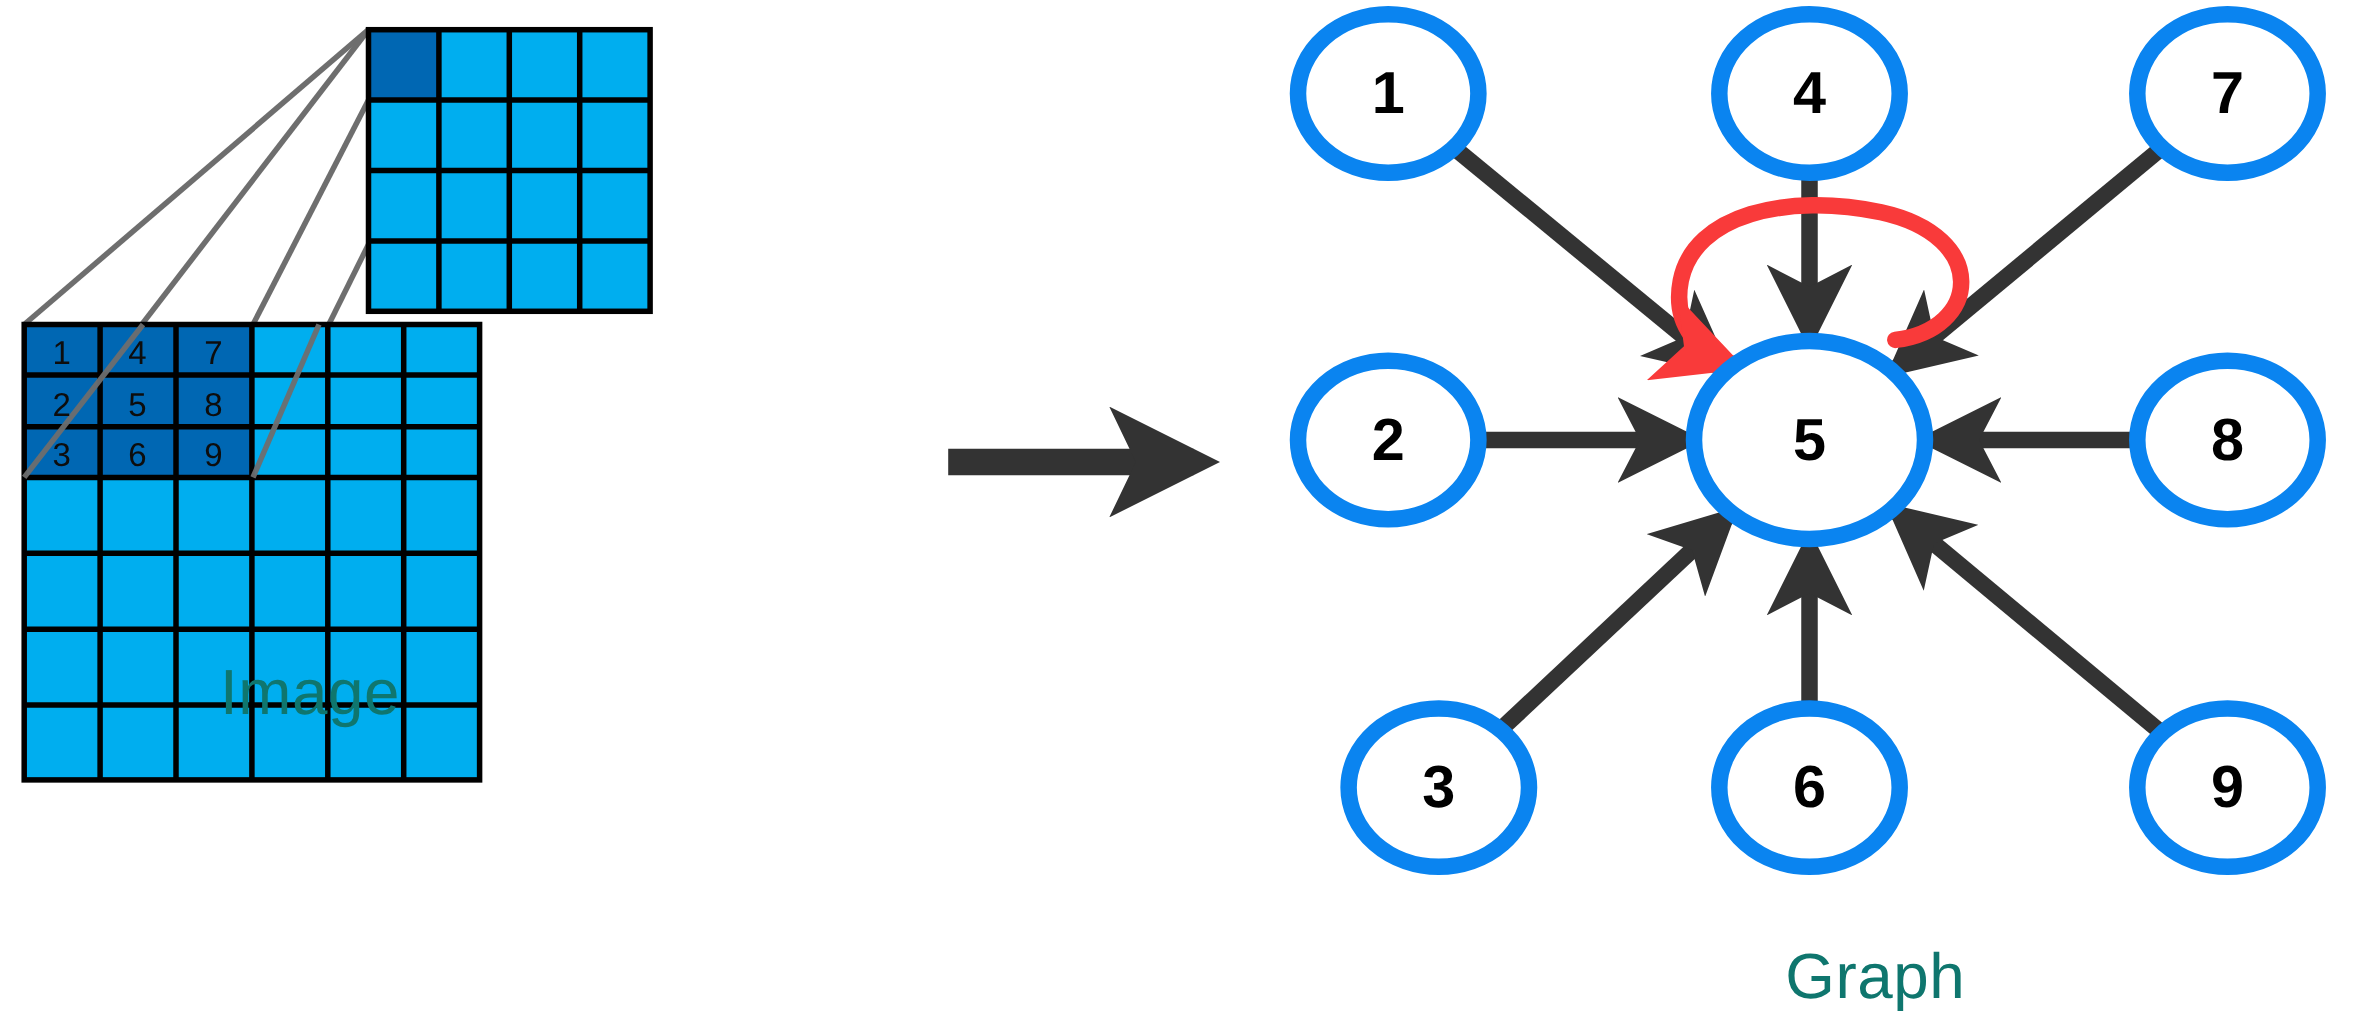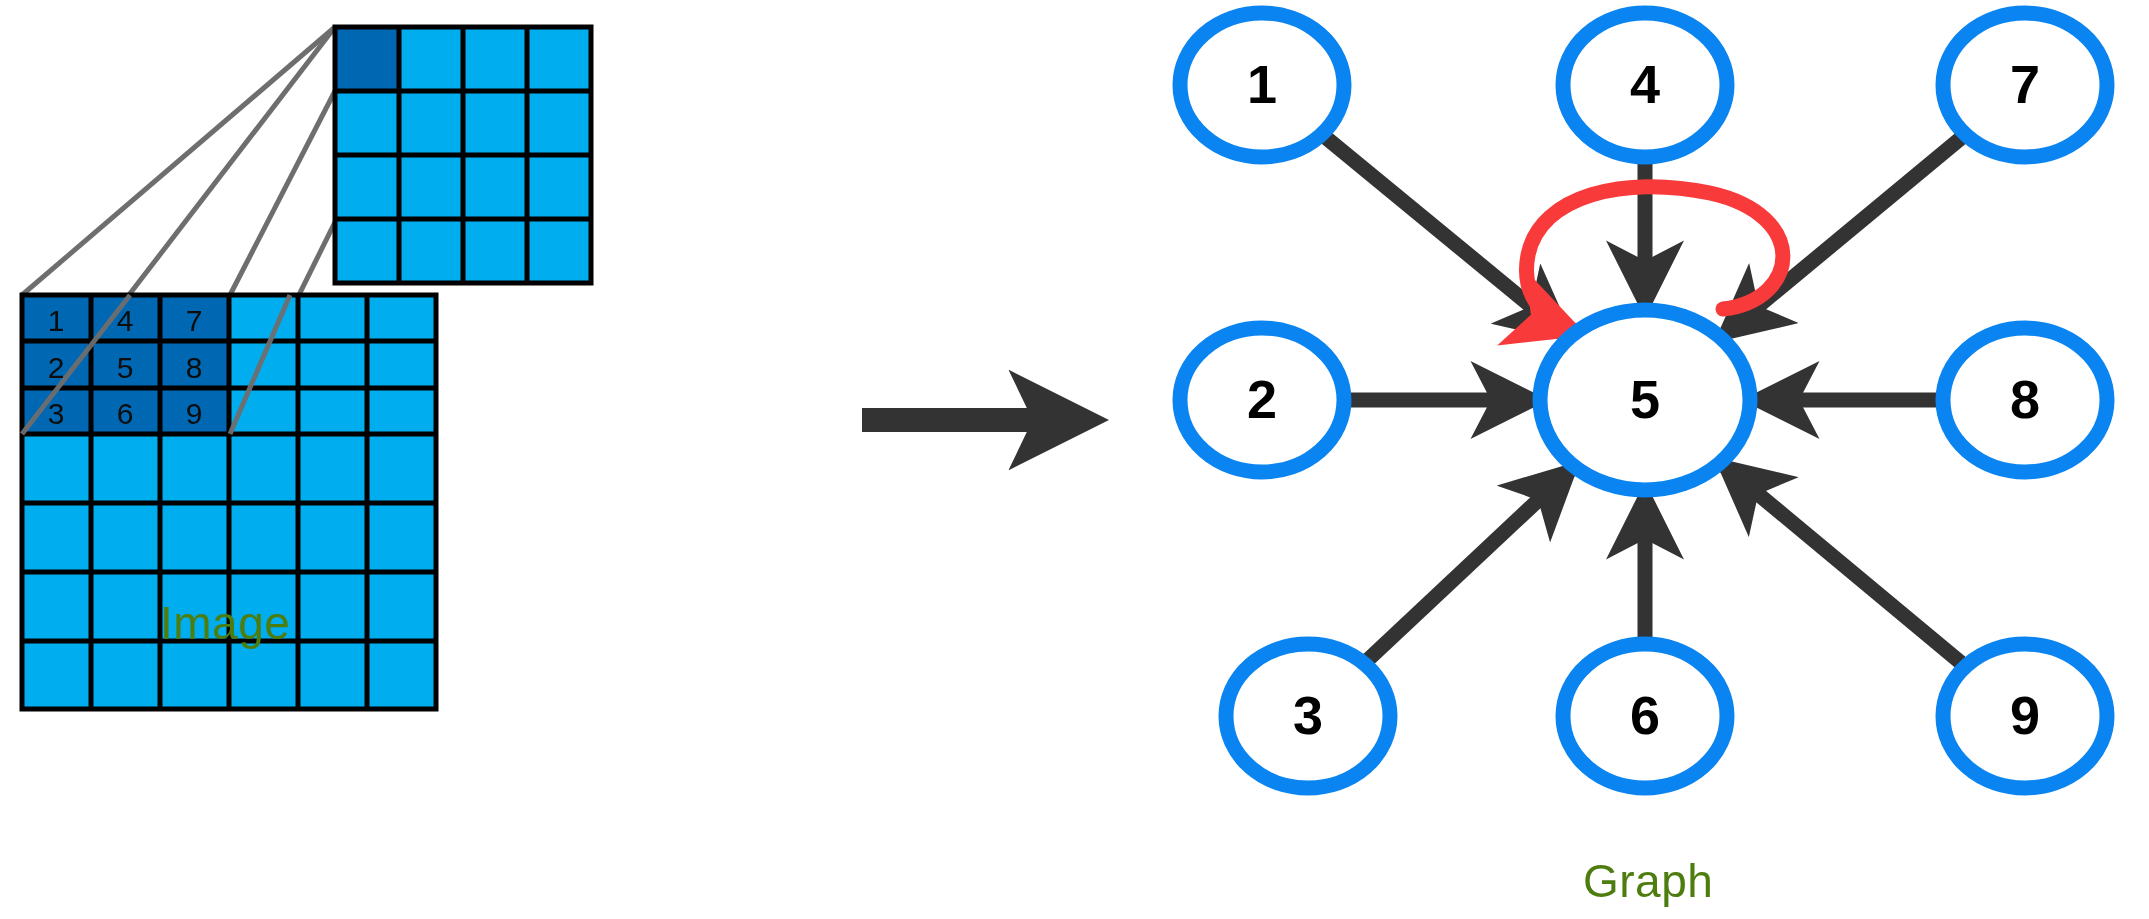--- a/index.html
+++ b/index.html
@@ -1,21 +1,21 @@
 <!DOCTYPE html>
 <html><head>
 <meta charset="utf-8">
 <style>
   html,body{margin:0;padding:0;background:#ffffff;}
   body{width:2149px;height:919px;overflow:hidden;
        font-family:"Liberation Sans","DejaVu Sans",sans-serif;}
   #stage{position:relative;width:2149px;height:919px;background:#ffffff;}
   #stage > svg{position:absolute;left:0;top:0;}
-  .cap{position:absolute;color:#4d7c0f;font-size:46px;font-weight:400;
-       letter-spacing:0.5px;white-space:nowrap;}
+  .cap{position:absolute;color:#0f766e;font-size:58px;font-weight:400;
+       letter-spacing:0.5px;white-space:nowrap;margin-left:40px;}
 </style>
 </head>
 <body>
 
 <div id="stage">
 
   <svg id="art" width="2149" height="919" viewBox="0 0 2149 919">
     <defs>
       <marker id="ah" viewBox="0 0 10 10" refX="8.4" refY="5" markerWidth="5.2" markerHeight="5.2" orient="auto-start-reverse">
         <path d="M 0 0 L 10 5 L 0 10 L 2.6 5 z" fill="#333333"></path>

